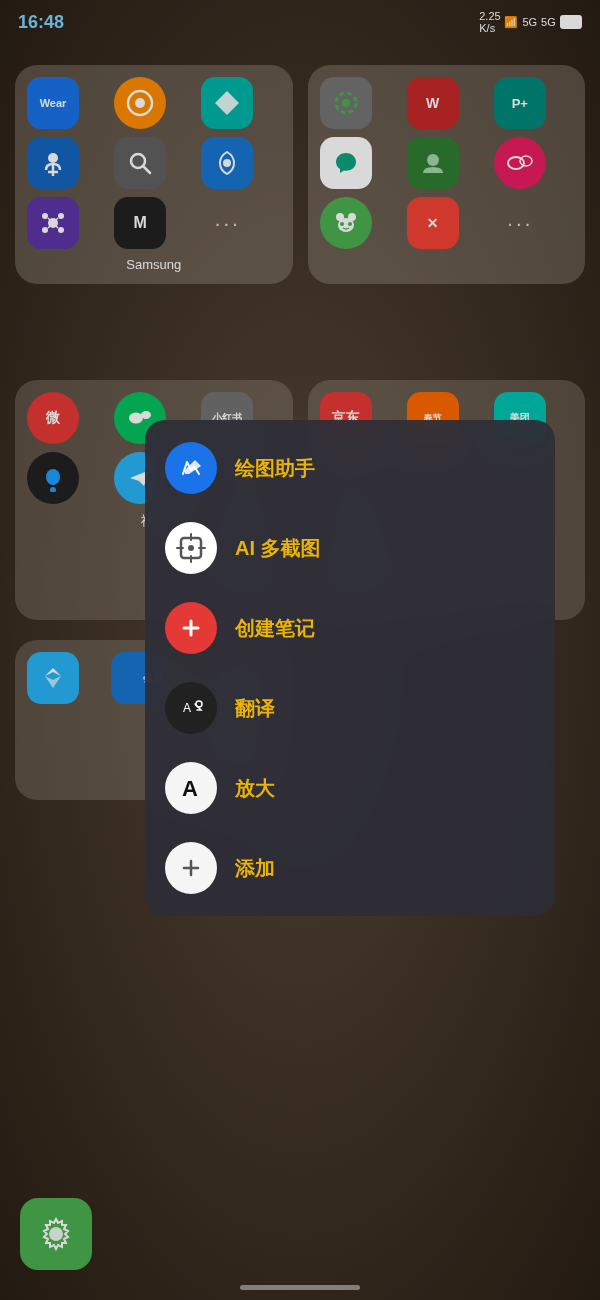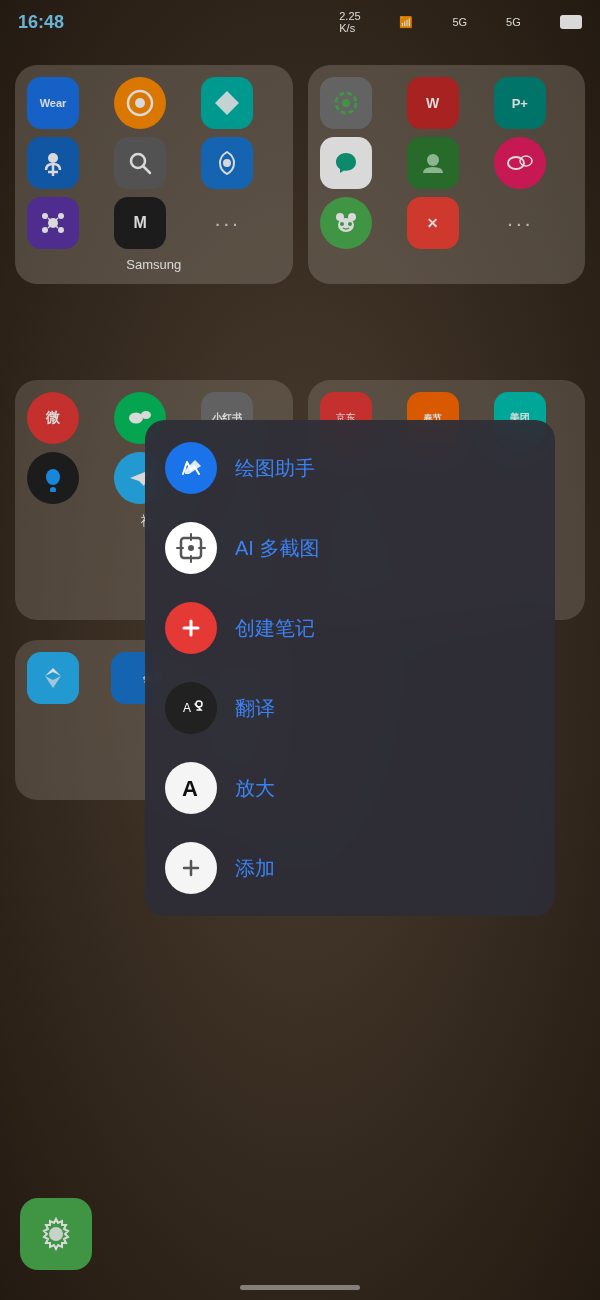--- a/index.html
+++ b/index.html
@@ -31,21 +31,20 @@
     .status-icons {
       display: flex;
       align-items: center;
       gap: 4px;
       color: #fff;
       font-size: 11px;
     }
     .status-icons span {
       font-size: 11px;
       color: #fff;
-      margin-left: 35px;
     }
     .battery-badge {
       background: #fff;
       color: #000;
       border-radius: 3px;
       padding: 1px 5px;
       font-size: 11px;
       font-weight: bold;
     }
 
@@ -169,23 +168,23 @@
     .menu-icon {
       width: 52px;
       height: 52px;
       border-radius: 50%;
       display: flex;
       align-items: center;
       justify-content: center;
       flex-shrink: 0;
     }
     .menu-label {
-      color: #3b82f6;
+      color: #eab308;
       font-size: 20px;
-      font-weight: 400;
+      font-weight: 700;
     }
 
     
     .dock {
       position: absolute;
       bottom: 30px;
       left: 0; right: 0;
       padding: 0 20px;
       display: flex;
       justify-content: flex-start;
@@ -379,21 +378,21 @@
             <path d="M4 14 L24 6 L18 22 L13 17 Z" fill="#fff"></path>
           </svg>
       </div>
     </div>
     <div class="folder-label">社交</div>
   </div>
 
   <div class="folder-partial">
     <div class="folder-apps">
       <div class="app-icon" style="background:#e53935;">
-        <span style="font-size:10px;color:#fff;font-weight:normal;">京东</span>
+        <span style="font-size:14px;color:#fff;font-weight:bold;">京东</span>
       </div>
       <div class="app-icon" style="background:#ff6900;">
         <span style="font-size:9px;color:#fff;">春节</span>
       </div>
       <div class="app-icon" style="background:#00c4b3;">
         <span style="font-size:10px;color:#fff;font-weight:bold;">美团</span>
       </div>
     </div>
   </div>
 </div>

